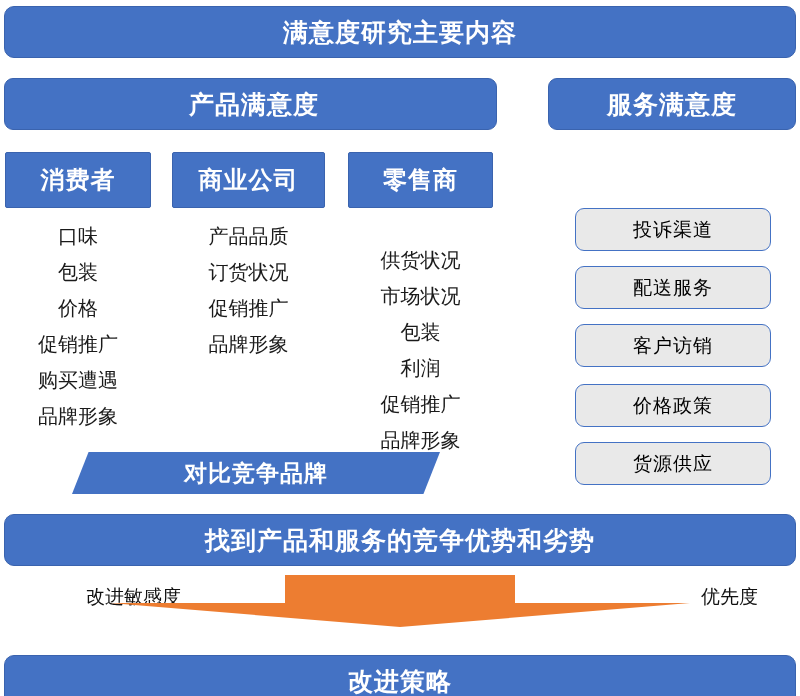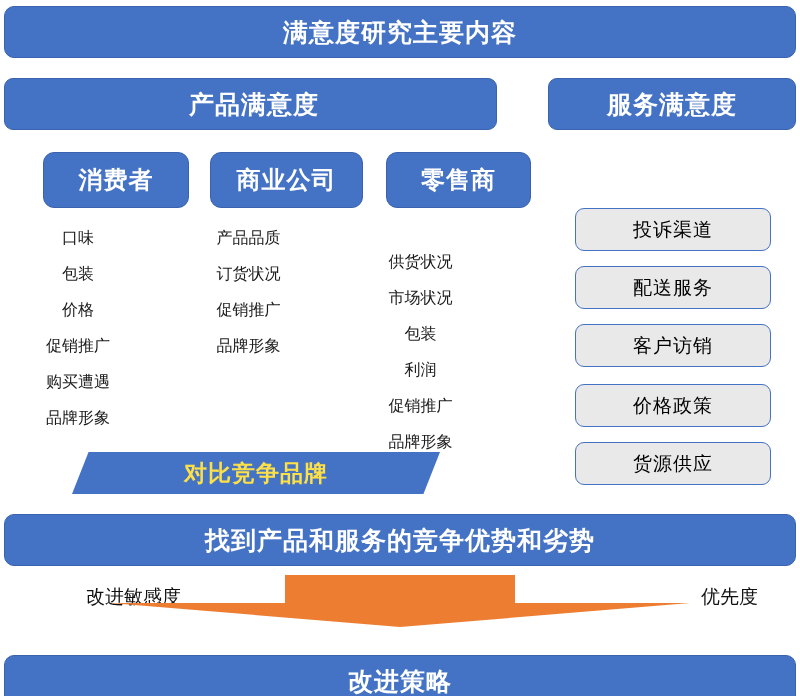--- a/index.html
+++ b/index.html
@@ -11,20 +11,21 @@
   body {
     font-family: "Liberation Sans", "DejaVu Sans", sans-serif;
     -webkit-font-smoothing: antialiased;
   }
   #canvas {
     position: relative;
     width: 800px;
     height: 696px;
     background: #ffffff;
     overflow: hidden;
+    font-family: Liberation Mono, monospace;
   }
 
   
   .blue-bar {
     position: absolute;
     background: #4472C4;
     border: 1px solid #3A63AE;
     border-radius: 9px;
     color: #ffffff;
     font-weight: bold;
@@ -62,39 +63,38 @@
     font-size: 25px;
   }
 
   
   .col-head {
     position: absolute;
     top: 152px;
     height: 56px;
     background: #4472C4;
     border: 1px solid #3A63AE;
-    border-radius: 11px;
+    border-radius: 2px;
     color: #ffffff;
     font-weight: bold;
     font-size: 24px;
     display: flex;
     align-items: center;
     justify-content: center;
     box-sizing: border-box;
     letter-spacing: 1px;
-    margin-left: 38px;
   }
   #col-head-0 { left: 5px;   width: 146px; }
   #col-head-1 { left: 172px; width: 153px; }
   #col-head-2 { left: 348px; width: 145px; }
 
   .col-list {
     position: absolute;
     top: 220px;
-    font-size: 16px;
+    font-size: 20px;
     color: #1a1a1a;
     text-align: center;
     line-height: 36px;
   }
   #col-list-0 { left: 5px;   width: 146px; }
   #col-list-1 { left: 172px; width: 153px; }
   #col-list-2 { left: 348px; width: 145px; margin-top: 24px; }
   .col-list .item {
     display: block;
     white-space: nowrap;
@@ -119,21 +119,21 @@
   }
 
   
   #compare-banner {
     position: absolute;
     left: 72px;
     top: 452px;
     width: 368px;
     height: 42px;
     background: #4472C4;
-    color: #fde047;
+    color: #ffffff;
     font-weight: bold;
     font-size: 23px;
     display: flex;
     align-items: center;
     justify-content: center;
     letter-spacing: 1px;
     clip-path: polygon(4.5% 0%, 100% 0%, 95.5% 100%, 0% 100%);
     box-sizing: border-box;
   }
 

